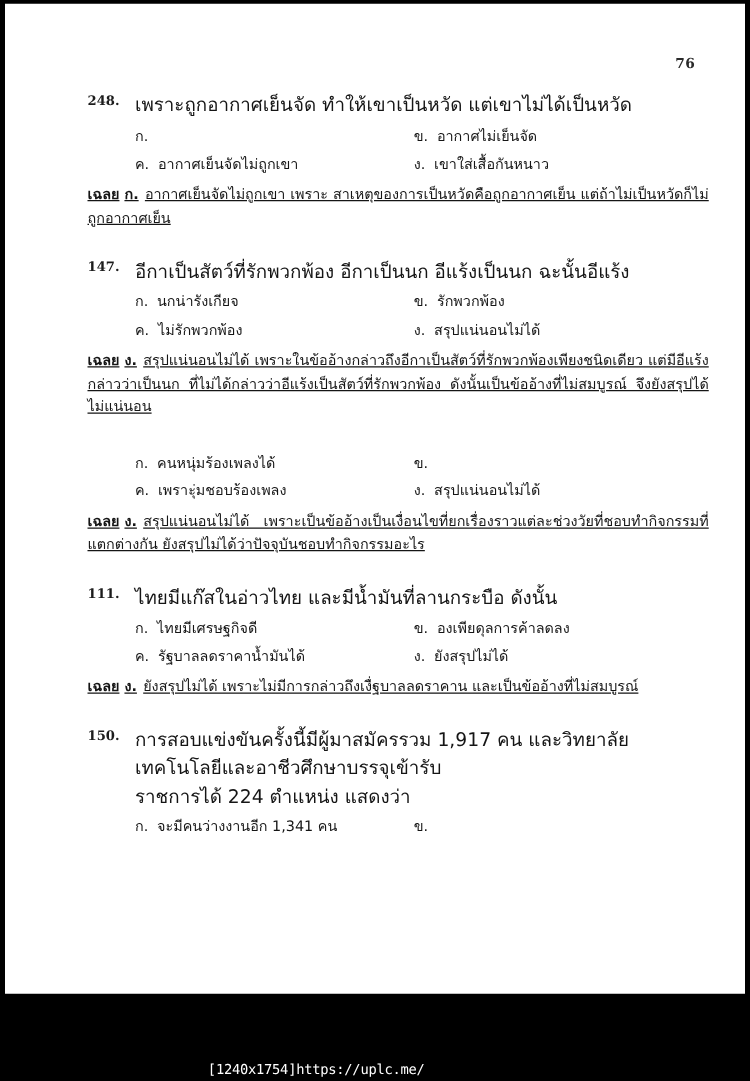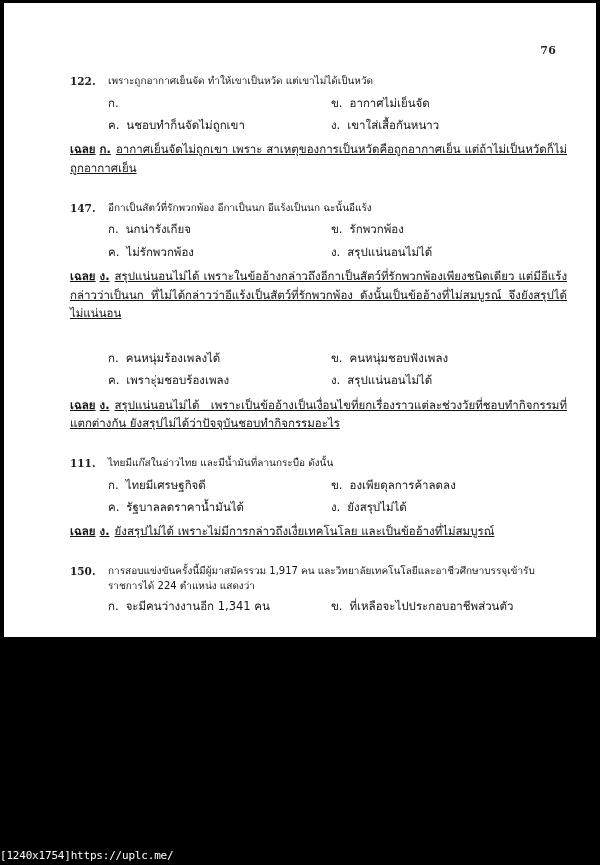--- a/index.html
+++ b/index.html
@@ -22,21 +22,21 @@
     background: #000000;
     box-sizing: border-box;
   }
 
   
   #paper {
     position: absolute;
     left: 4px;
     top: 3px;
     width: 592px;
-    height: 634px;
+    height: 792px;
     background: #ffffff;
     box-sizing: border-box;
     overflow: hidden;
   }
 
   
   .page-number {
     position: absolute;
     right: 40px;
     top: 41px;
@@ -68,21 +68,21 @@
   .q-num {
     flex: 0 0 38px;
     font-family: "DejaVu Serif", "Liberation Serif", serif;
     font-weight: bold;
     font-size: 10.5px;
     color: #1c1c1c;
     padding-top: 1px;
   }
   .q-text {
     flex: 1 1 auto;
-    font-size: 10px;
+    font-size: 15px;
     color: #151515;
     line-height: 1.5;
   }
   .q-text .cont {
     display: block;
   }
 
   
   .options {
     display: grid;
@@ -130,21 +130,22 @@
   
   #footer-band {
     position: absolute;
     left: 0;
     bottom: 0;
     width: 480px;
     height: 20px;
     background: #000000;
     display: flex;
     align-items: center;
-    justify-content: flex-start;
+    justify-content: center;
+    padding-left: 16px;
   }
   #watermark {
     font-family: "DejaVu Sans Mono", "Liberation Mono", monospace;
     font-size: 11px;
     color: #ffffff;
     letter-spacing: -0.2px;
     padding-right: 6px;
     white-space: nowrap;
   }
 </style>
@@ -154,34 +155,34 @@
 <div id="page-frame">
 
   <div id="paper">
 
     <div class="page-number">76</div>
 
     <div id="content">
 
       <div class="qblock">
         <div class="q-row">
-          <div class="q-num">122.</div>
+          <div class="q-num">248.</div>
           <div class="q-text">เพราะถูกอากาศเย็นจัด ทำให้เขาเป็นหวัด แต่เขาไม่ได้เป็นหวัด</div>
         </div>
         <div class="options">
           <div class="opt">
             <span class="opt-label">ก.</span>
           </div>
           <div class="opt col-right">
             <span class="opt-label">ข.</span>
             <span>อากาศไม่เย็นจัด</span>
           </div>
           <div class="opt">
             <span class="opt-label">ค.</span>
-            <span>นชอบทำก็นจัดไม่ถูกเขา</span>
+            <span>อากาศเย็นจัดไม่ถูกเขา</span>
           </div>
           <div class="opt col-right">
             <span class="opt-label">ง.</span>
             <span>เขาใส่เสื้อกันหนาว</span>
           </div>
         </div>
         <div class="answer">
           <span class="ans-head">เฉลย</span><span class="ans-choice">ก.</span><span>อากาศเย็นจัดไม่ถูกเขา เพราะ สาเหตุของการเป็นหวัดคือถูกอากาศเย็น แต่ถ้าไม่เป็นหวัดก็ไม่ถูกอากาศเย็น</span>
         </div>
       </div>
@@ -219,21 +220,20 @@
       <div class="gap-md"></div>
 
       <div class="qblock">
         <div class="options">
           <div class="opt">
             <span class="opt-label">ก.</span>
             <span>คนหนุ่มร้องเพลงได้</span>
           </div>
           <div class="opt col-right">
             <span class="opt-label">ข.</span>
-            <span>คนหนุ่มชอบฟังเพลง</span>
           </div>
           <div class="opt">
             <span class="opt-label">ค.</span>
             <span>เพราะุ่มชอบร้องเพลง</span>
           </div>
           <div class="opt col-right">
             <span class="opt-label">ง.</span>
             <span>สรุปแน่นอนไม่ได้</span>
           </div>
         </div>
@@ -261,42 +261,41 @@
           <div class="opt">
             <span class="opt-label">ค.</span>
             <span>รัฐบาลลดราคาน้ำมันได้</span>
           </div>
           <div class="opt col-right">
             <span class="opt-label">ง.</span>
             <span>ยังสรุปไม่ได้</span>
           </div>
         </div>
         <div class="answer">
-          <span class="ans-head">เฉลย</span><span class="ans-choice">ง.</span><span>ยังสรุปไม่ได้ เพราะไม่มีการกล่าวถึงเงื่ยเทคโนโลย และเป็นข้ออ้างที่ไม่สมบูรณ์</span>
+          <span class="ans-head">เฉลย</span><span class="ans-choice">ง.</span><span>ยังสรุปไม่ได้ เพราะไม่มีการกล่าวถึงเงื่ฐบาลลดราคาน และเป็นข้ออ้างที่ไม่สมบูรณ์</span>
         </div>
       </div>
 
       <div class="gap-md"></div>
 
       <div class="qblock">
         <div class="q-row">
           <div class="q-num">150.</div>
           <div class="q-text">
             <span>การสอบแข่งขันครั้งนี้มีผู้มาสมัครรวม 1,917 คน และวิทยาลัยเทคโนโลยีและอาชีวศึกษาบรรจุเข้ารับ</span>
             <span class="cont">ราชการได้ 224 ตำแหน่ง แสดงว่า</span>
           </div>
         </div>
         <div class="options">
           <div class="opt">
             <span class="opt-label">ก.</span>
             <span>จะมีคนว่างงานอีก 1,341 คน</span>
           </div>
           <div class="opt col-right">
             <span class="opt-label">ข.</span>
-            <span>ที่เหลือจะไปประกอบอาชีพส่วนตัว</span>
           </div>
         </div>
       </div>
 
     </div>
 
   </div>
 
   <div id="footer-band">
     <span id="watermark">[1240x1754]https://uplc.me/</span>

